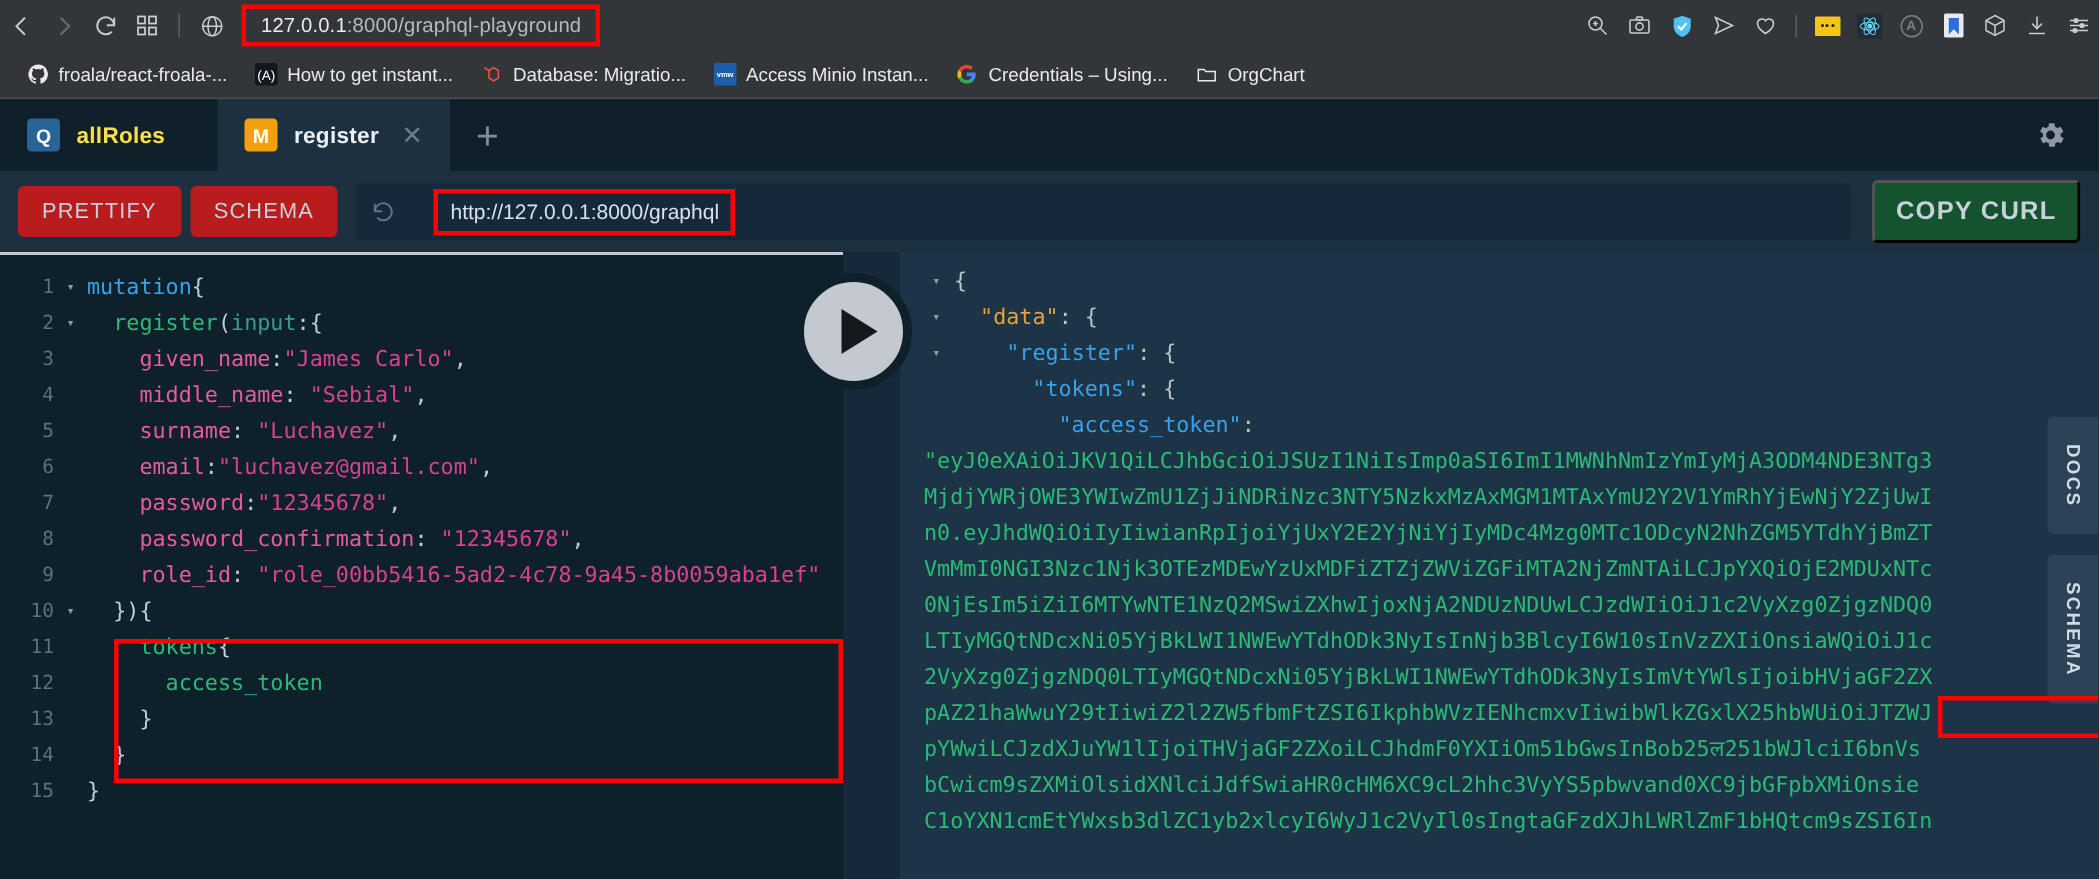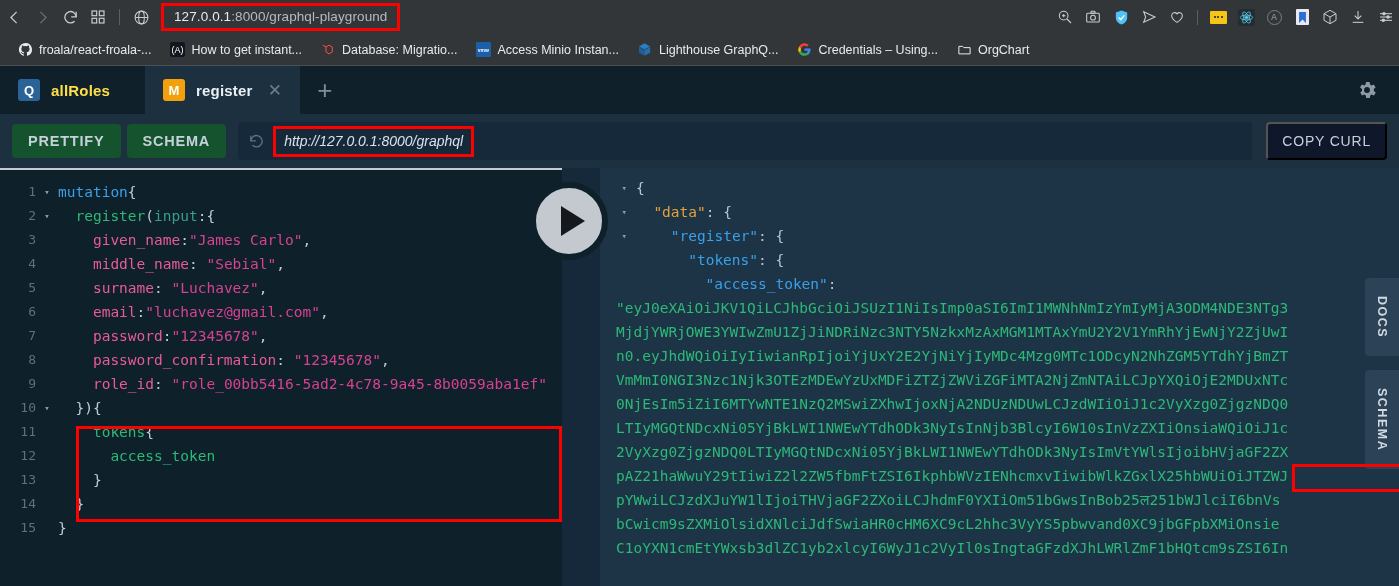--- a/index.html
+++ b/index.html
@@ -113,37 +113,36 @@
   #gear-corner {
     margin-left: auto; width: 64px; height: 48px;
     display: flex; align-items: center; justify-content: center;
   }
 
   #action-bar {
     height: 54px; background: #1c3040; display: flex; align-items: center;
     padding: 0 12px; gap: 6px;
   }
   .act-btn {
-    background: #14532d; color: #c5d2db; font-size: 14.5px; font-weight: bold;
+    background: #b91c1c; color: #c5d2db; font-size: 14.5px; font-weight: normal;
     letter-spacing: .8px; padding: 9px 16px; border-radius: 4px; border: none;
   }
   #url-field-wrap {
     flex: 1; margin-left: 6px; background: #16293a; border-radius: 4px;
-    height: 38px; display: flex; align-items: center; padding: 0 10px; gap: 8px;
+    height: 38px; display: flex; align-items: center; padding: 0 10px; gap: 25px;
     position: relative;
-    font-style: italic;
   }
   #replay-icon { color: #5e7386; display:flex;align-items:center;}
   #endpoint-box {
     border: 3px solid #ff0000; padding: 2px 8px 3px;
     display:flex;align-items:center; height: 31px;
   }
   #endpoint-text { color: #d7e2ea; font-size: 14px; white-space: nowrap; }
   #copy-curl {
-    background: #0f172a; color: #c5d2db; font-size: 14px; font-weight: normal;
+    background: #14532d; color: #c5d2db; font-size: 17px; font-weight: bold;
     letter-spacing: .8px; padding: 9px 14px; border-radius: 4px; margin-left: 8px;
   }
 
   
   #panes { height: 418px; display: flex; position: relative; }
   #editor-pane {
     width: 562px; background: #0e2029; position: relative; overflow: hidden;
     border-top: 2px solid #c4ccd2;
   }
   #divider { width: 38px; background: #16293a; }
@@ -374,30 +373,20 @@
       <span class="bm-label">Database: Migratio...</span>
     </div>
     <div class="bm">
       <span class="bm-ico">
         <span style="width:15px;height:15px;background:#1b5fa8;border-radius:1px;display:flex;align-items:center;justify-content:center;color:#fff;font-size:5px;font-weight:bold;">vmw</span>
       </span>
       <span class="bm-label">Access Minio Instan...</span>
     </div>
     <div class="bm">
       <span class="bm-ico">
-        <svg width="15" height="15" viewBox="0 0 24 24" fill="#2a7ec4">
-            <polygon points="12,2 21,7 12,12 3,7"></polygon>
-            <polygon points="3,8 12,13 12,22 3,17" fill="#1f5e96"></polygon>
-            <polygon points="21,8 12,13 12,22 21,17" fill="#256fae"></polygon>
-          </svg>
-      </span>
-      <span class="bm-label">Lighthouse GraphQ...</span>
-    </div>
-    <div class="bm">
-      <span class="bm-ico">
         <svg width="15" height="15" viewBox="0 0 24 24">
             <path fill="#4285f4" d="M21.6 12.2c0-.7-.1-1.4-.2-2H12v3.8h5.4a4.6 4.6 0 01-2 3v2.5h3.2c1.9-1.7 3-4.3 3-7.3z"></path>
             <path fill="#34a853" d="M12 22c2.7 0 5-.9 6.6-2.4l-3.2-2.5c-.9.6-2 1-3.4 1a6 6 0 01-5.6-4.1H3.1v2.6A10 10 0 0012 22z"></path>
             <path fill="#fbbc05" d="M6.4 14a6 6 0 010-3.8V7.6H3.1a10 10 0 000 8.9z"></path>
             <path fill="#ea4335" d="M12 5.9c1.5 0 2.8.5 3.9 1.5l2.9-2.9A10 10 0 003.1 7.6l3.3 2.6A6 6 0 0112 5.9z"></path>
           </svg>
       </span>
       <span class="bm-label">Credentials – Using...</span>
     </div>
     <div class="bm">

